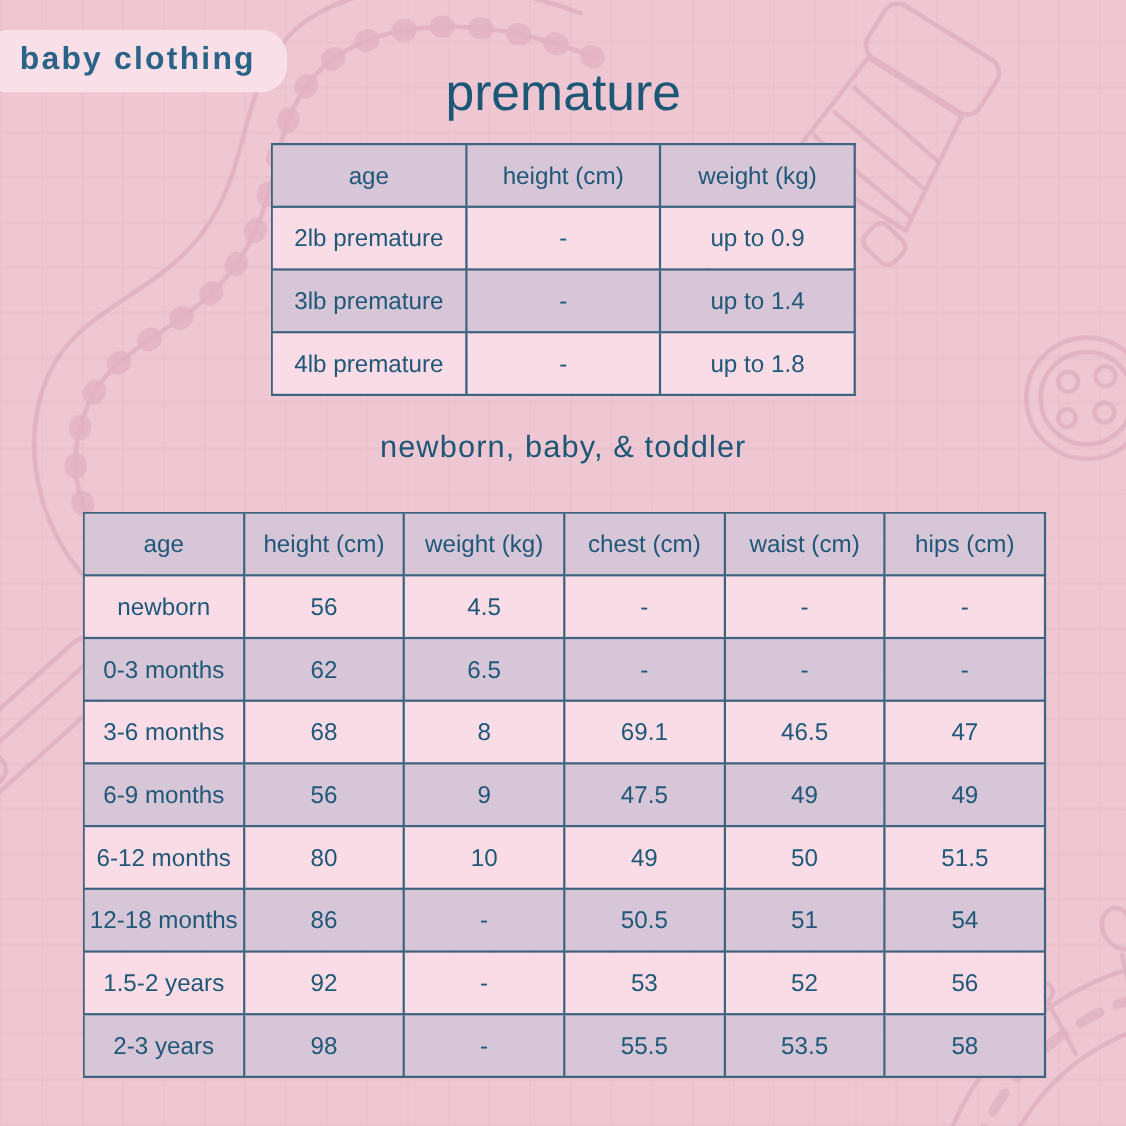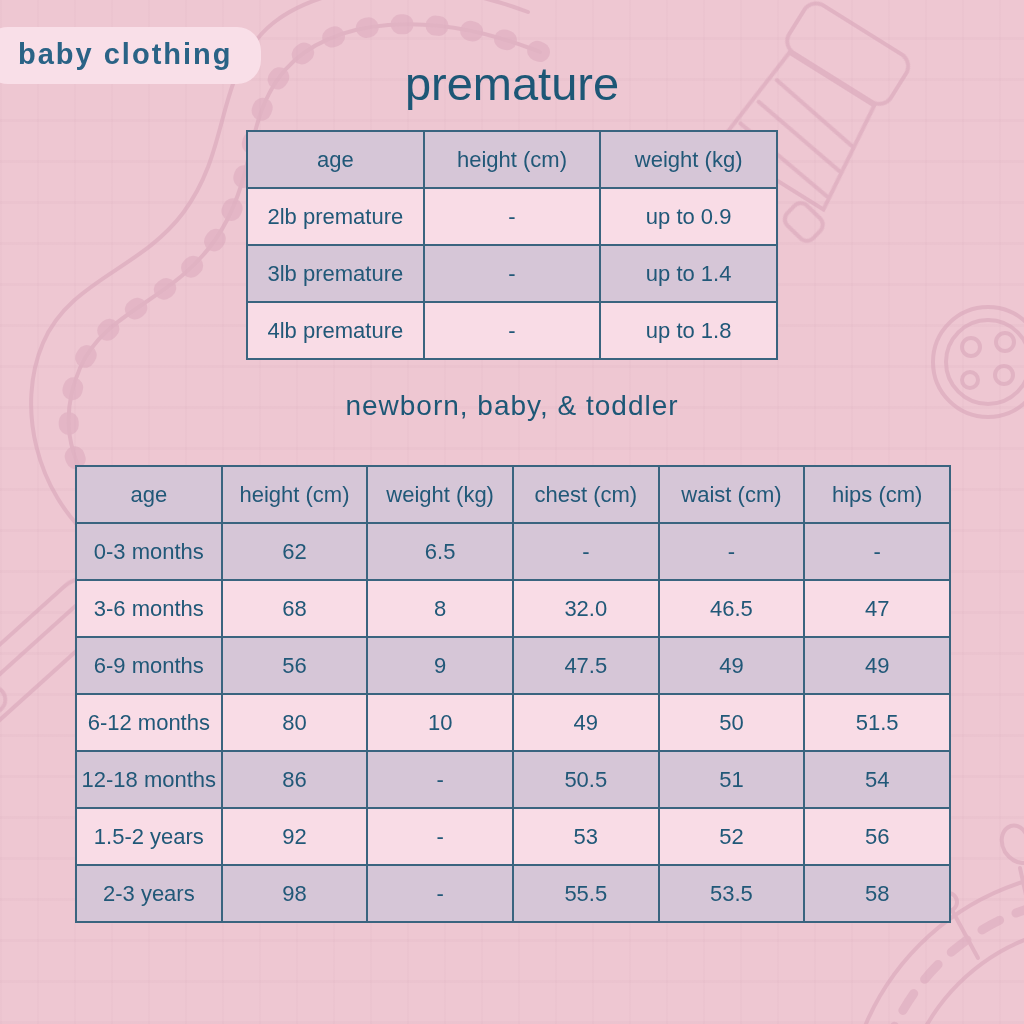--- a/index.html
+++ b/index.html
@@ -131,33 +131,41 @@
         <tr class="r-lav">
           <th>age</th>
           <th>height (cm)</th>
           <th>weight (kg)</th>
           <th>chest (cm)</th>
           <th>waist (cm)</th>
           <th>hips (cm)</th>
         </tr>
       </thead>
       <tbody>
+        <tr class="r-pink">
+          <td>newborn</td>
+          <td>56</td>
+          <td>4.5</td>
+          <td>-</td>
+          <td>-</td>
+          <td>-</td>
+        </tr>
         <tr class="r-lav">
           <td>0-3 months</td>
           <td>62</td>
           <td>6.5</td>
           <td>-</td>
           <td>-</td>
           <td>-</td>
         </tr>
         <tr class="r-pink">
           <td>3-6 months</td>
           <td>68</td>
           <td>8</td>
-          <td>32.0</td>
+          <td>69.1</td>
           <td>46.5</td>
           <td>47</td>
         </tr>
         <tr class="r-lav">
           <td>6-9 months</td>
           <td>56</td>
           <td>9</td>
           <td>47.5</td>
           <td>49</td>
           <td>49</td>

